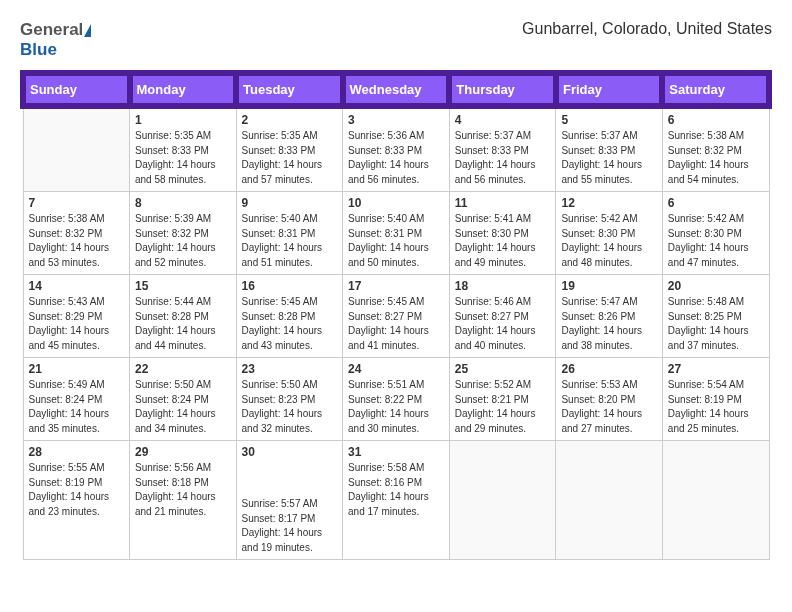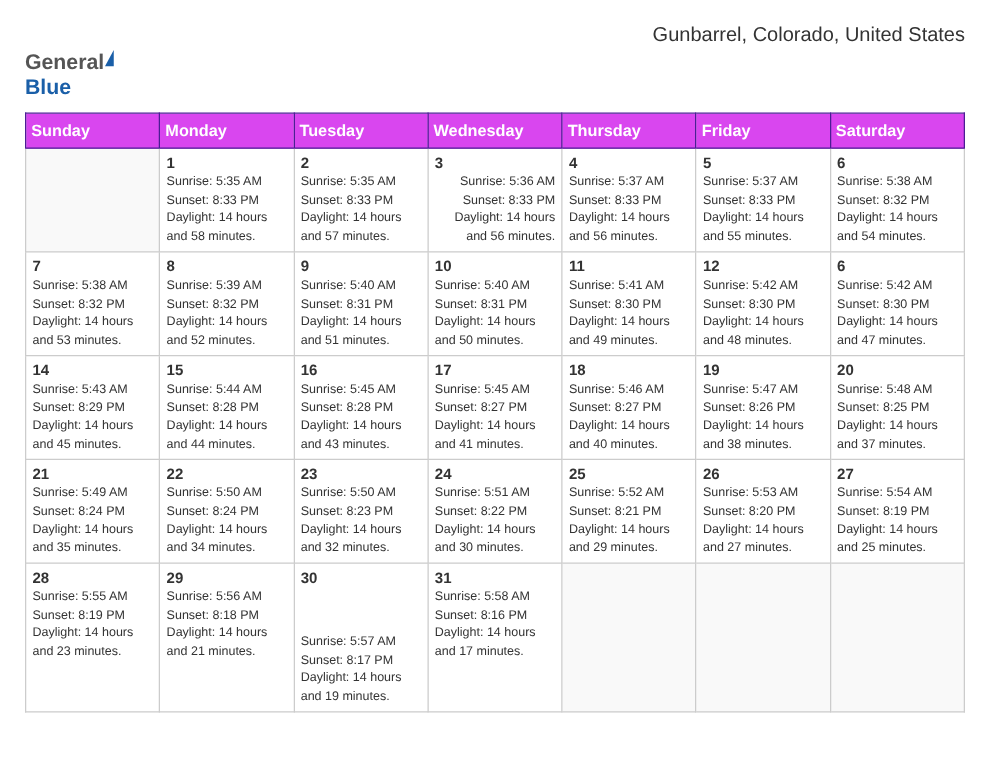--- a/index.html
+++ b/index.html
@@ -32,27 +32,27 @@
     }
     .location {
       font-size: 16px;
       color: #333;
     }
     .calendar {
       width: 100%;
       border-collapse: collapse;
     }
     .calendar th {
-      background-color: #d946ef;
+      background-color: #8b5cf6;
       color: #fff;
       font-size: 13px;
       font-weight: bold;
       padding: 6px 4px;
       text-align: left;
-      border: 1px solid #4c1d95;
+      border: 6px solid #4c1d95;
     }
     .calendar td {
       vertical-align: top;
       border: 1px solid #ccc;
       padding: 4px 5px;
       width: 107px;
       min-height: 80px;
       font-size: 10.5px;
       color: #333;
       background: #fff;
@@ -66,22 +66,21 @@
       display: block;
       margin-bottom: 2px;
     }
     .day-info {
       font-size: 10px;
       line-height: 1.45;
       color: #333;
     }
     .logo-row {
       display: flex;
-      align-items: flex-start;
-      margin-top: 20px;
+      align-items: center;
     }
     .logo-text-general {
       font-size: 17px;
       font-weight: bold;
       color: #555;
     }
     .logo-text-blue {
       font-size: 17px;
       font-weight: bold;
       color: #1a5fa8;
@@ -137,21 +136,21 @@
         </td>
         <td>
           <span class="day-num">2</span>
           <div class="day-info" style="white-space: pre-line;">Sunrise: 5:35 AM
 Sunset: 8:33 PM
 Daylight: 14 hours
 and 57 minutes.</div>
         </td>
         <td>
           <span class="day-num">3</span>
-          <div class="day-info" style="white-space: pre-line; text-align: right;">Sunrise: 5:36 AM
+          <div class="day-info" style="white-space: pre-line;">Sunrise: 5:36 AM
 Sunset: 8:33 PM
 Daylight: 14 hours
 and 56 minutes.</div>
         </td>
         <td>
           <span class="day-num">4</span>
           <div class="day-info" style="white-space: pre-line;">Sunrise: 5:37 AM
 Sunset: 8:33 PM
 Daylight: 14 hours
 and 56 minutes.</div>

